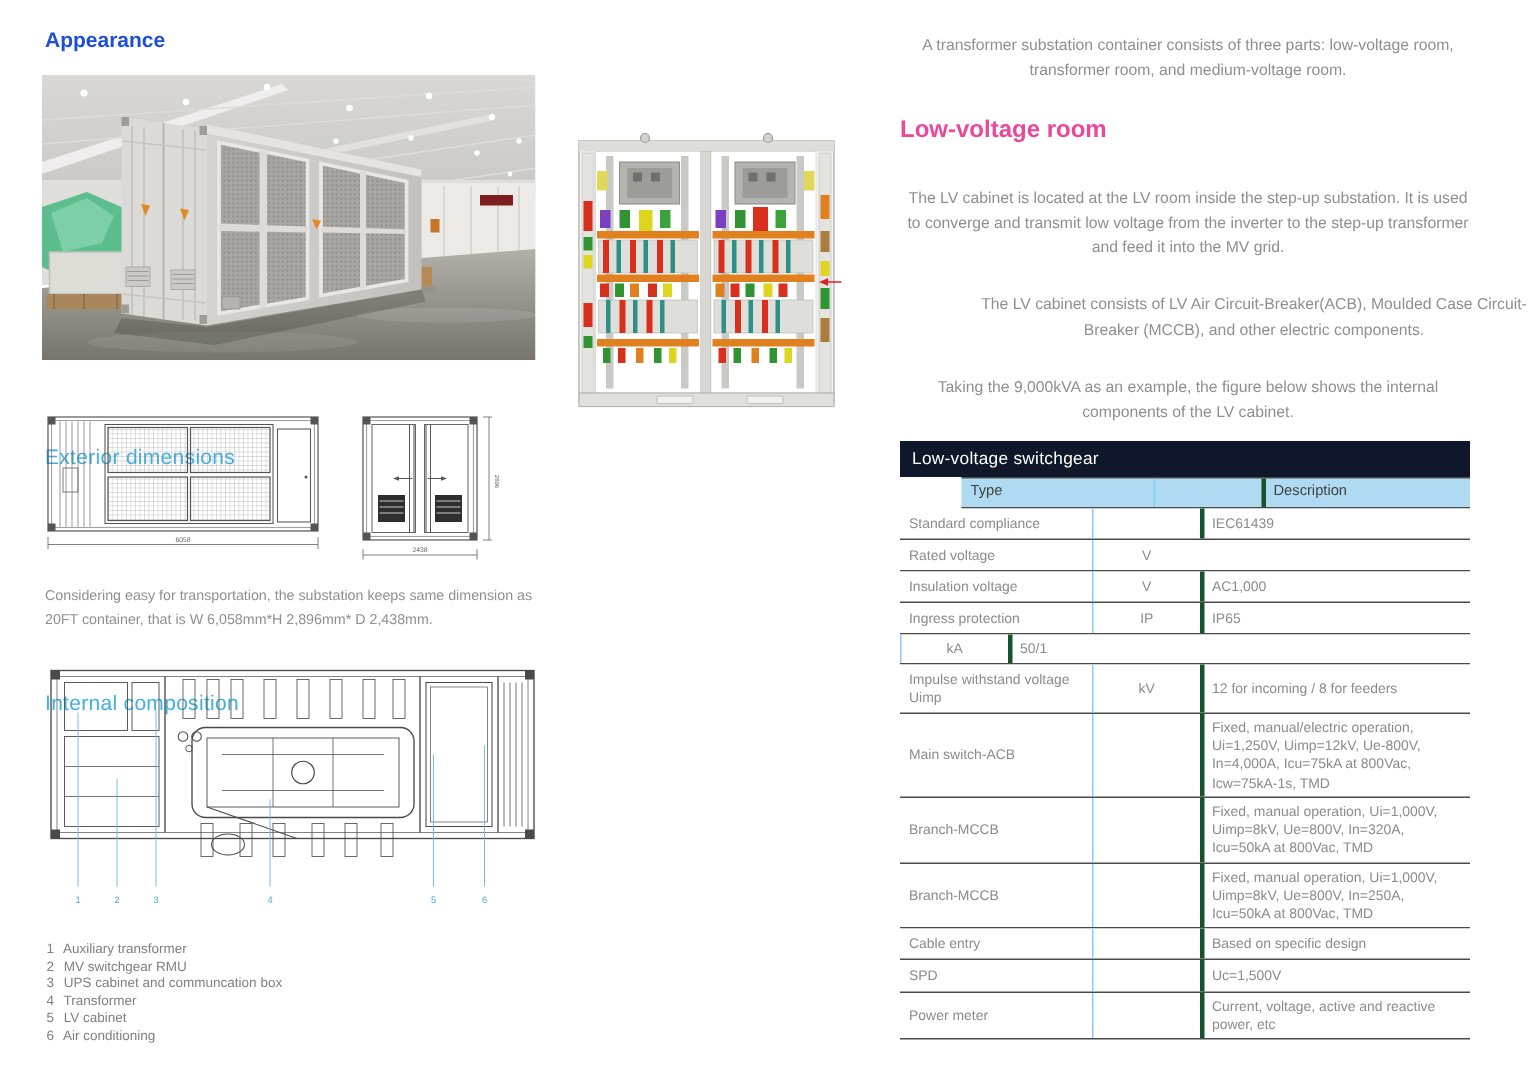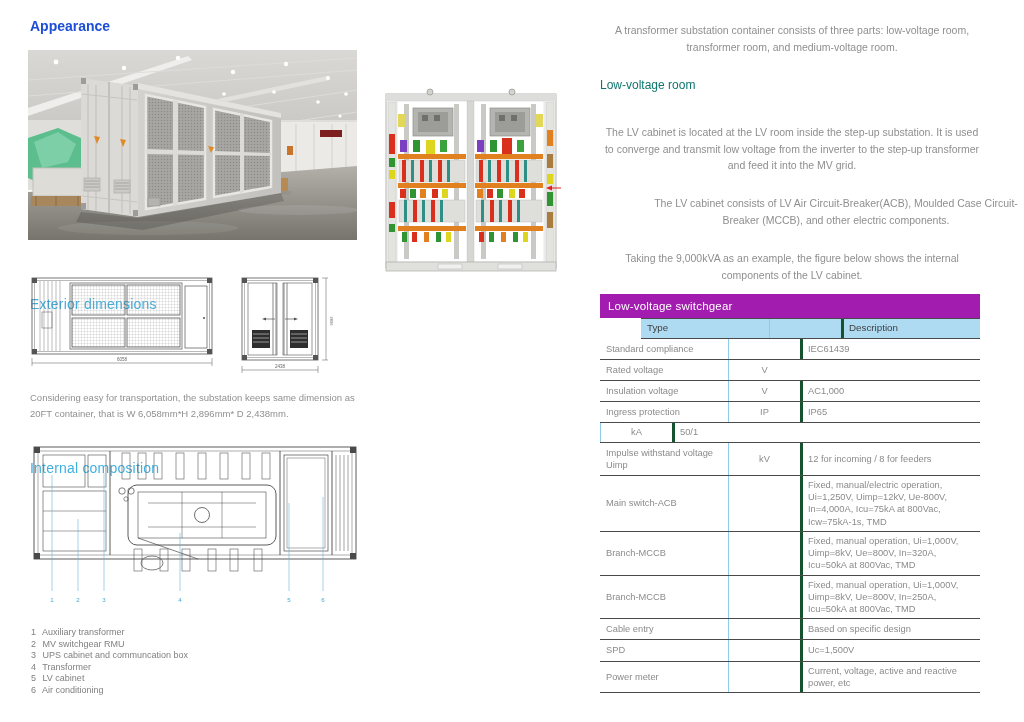--- a/index.html
+++ b/index.html
@@ -4,21 +4,21 @@
 <style>
   html,body{margin:0;padding:0;background:#fff;}
   body{font-family:"Liberation Sans", sans-serif; width:1024px; height:722px; position:relative; overflow:hidden; color:#444;}
   .abs{position:absolute;}
 
   
   .h-appearance{left:30px; top:18px; font-size:14px; font-weight:700; color:#1d4ed8;}
   .h-cyan{font-size:14px; font-weight:400; color:#3fb0e1; letter-spacing:.2px;margin-top:40px;}
   .h-exterior{left:30px; top:256px;}
   .h-internal{left:30px; top:420px;}
-  .h-room{left:600px; top:78px; font-size:12px; font-weight:400; color:#0f766e;}
+  .h-room{left:600px; top:78px; font-size:16px; font-weight:700; color:#ec4899;}
 
   
   .note{left:30px; top:390px; width:332px; font-size:9.5px; line-height:16px; color:#909090;}
   .r-para{left:600px; width:384px; font-size:10.5px; line-height:16.5px; color:#8f8f8f;text-align:center;}
   .r-intro{top:22px;}
   .r-p1{top:124px;}
   .r-p2{top:195px;margin-left:44px;}
   .r-p3{top:250px;}
 
   
@@ -28,21 +28,21 @@
 
   
   .photo-box{left:28px; top:50px; width:329px; height:190px;}
   .cab-box{left:380px; top:84px; width:182px; height:196px;}
   .ext-box{left:30px; top:274px; width:330px; height:108px;}
   .int-box{left:30px; top:441px; width:332px; height:172px;}
   svg{display:block;}
 
   
   .tbl{left:600px; top:294px; width:380px; font-size:9.3px; color:#8b8b8b;}
-  .tbl-title{background:#a21caf; color:#fff; height:24px; display:flex; align-items:center; padding-left:8px; font-size:11.5px; letter-spacing:.2px;}
+  .tbl-title{background:#0f172a; color:#fff; height:24px; display:flex; align-items:center; padding-left:8px; font-size:11.5px; letter-spacing:.2px;}
   .tbl-head{display:flex; background:#aedaf2; color:#3f3f3f; font-size:9.8px; border-top:1px solid #4a4a4a; border-bottom:1px solid #4a4a4a; align-items:center; height:19px;margin-left:41px;}
   .tbl-row{display:flex; border-bottom:1px solid #4a4a4a; align-items:center; background:#fff;}
   .c-type{width:128px; padding:4px 4px 4px 6px; box-sizing:border-box; line-height:1.3;}
   .c-unit{width:72px; align-self:stretch; display:flex; align-items:center; justify-content:center; border-left:1px solid #8ecbec; box-sizing:border-box;}
   .c-desc{flex:1; align-self:stretch; display:flex; align-items:center; border-left:3px solid #14532d; padding:3px 5px; box-sizing:border-box; line-height:1.32;}
   .tbl-head .c-type,.tbl-head .c-desc{padding-top:0;padding-bottom:0; align-items:center;}
 </style>
 </head>
 <body>
 

